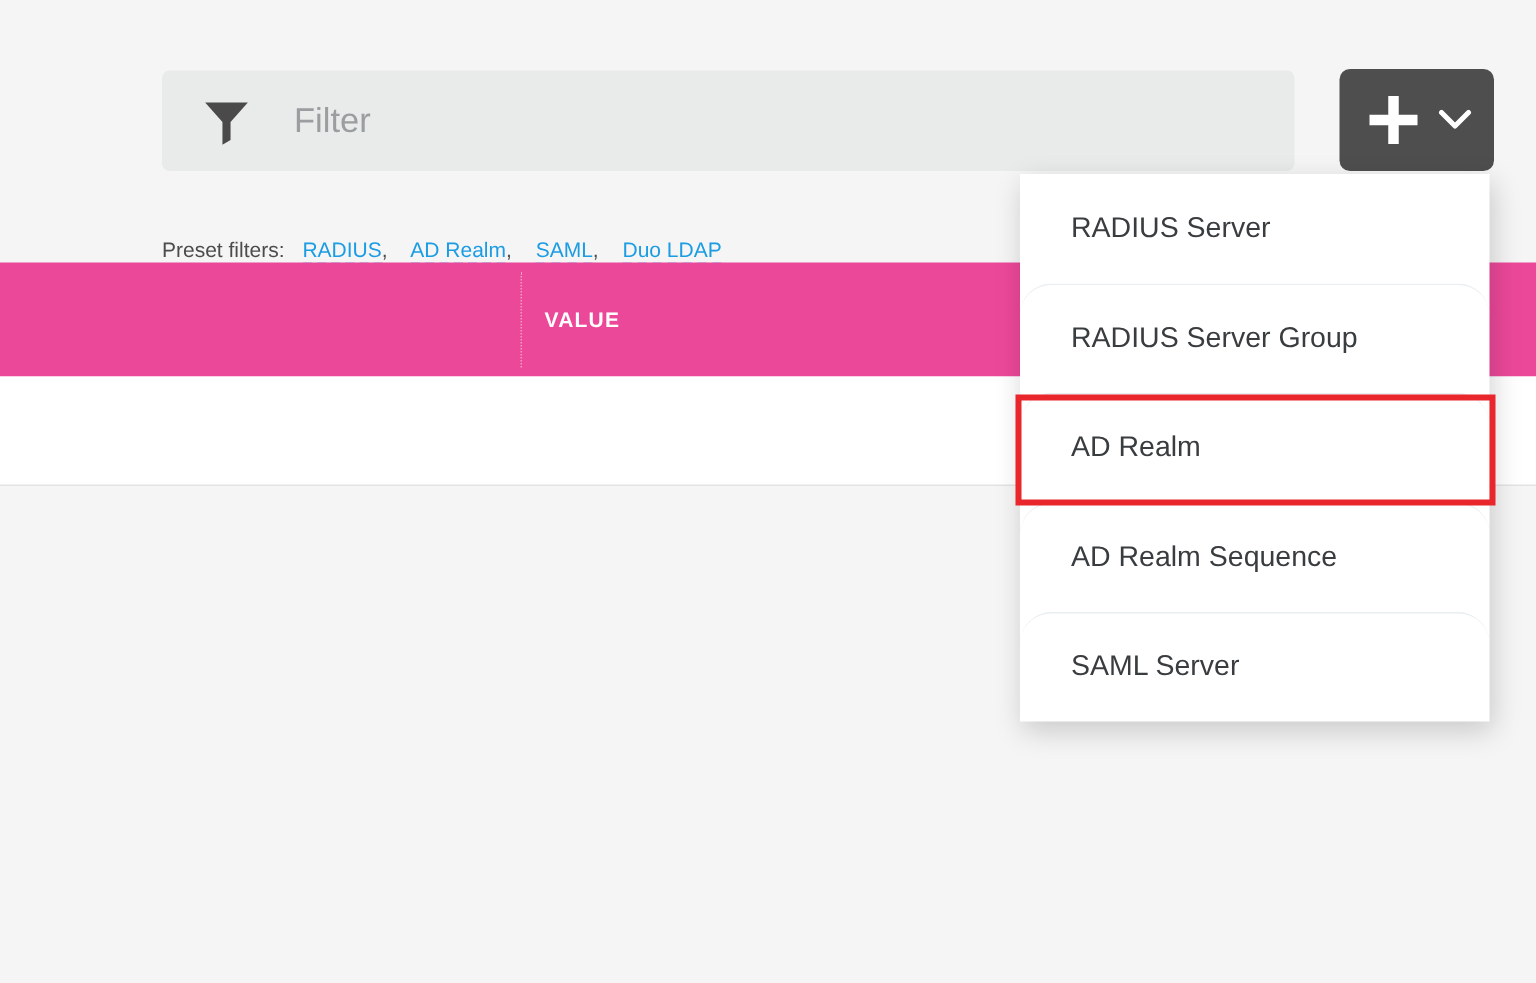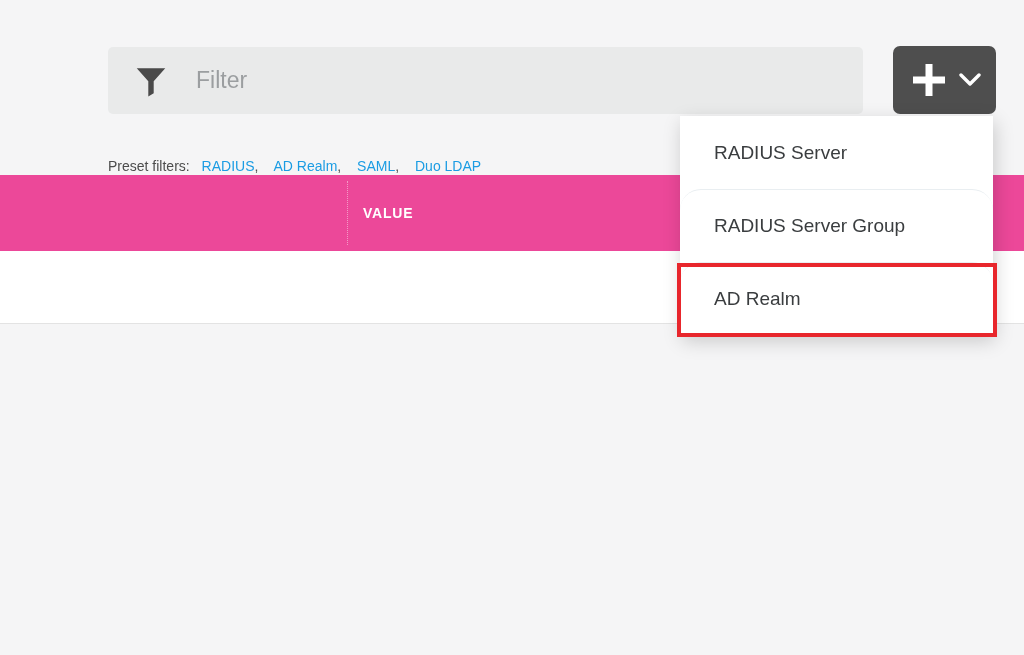--- a/index.html
+++ b/index.html
@@ -143,17 +143,19 @@
     <div class="col-divider"></div>
     <div class="col-value">VALUE</div>
   </div>
 
   <div class="table-row"></div>
 
   <div class="dropdown">
     <div class="menu-item">RADIUS Server</div>
     <div class="menu-item">RADIUS Server Group</div>
     <div class="menu-item">AD Realm</div>
+    <div class="menu-item">AD Realm Sequence</div>
+    <div class="menu-item">SAML Server</div>
   </div>
 
   <div class="annotation-box"></div>
 
 </div>
 
 </body></html>

